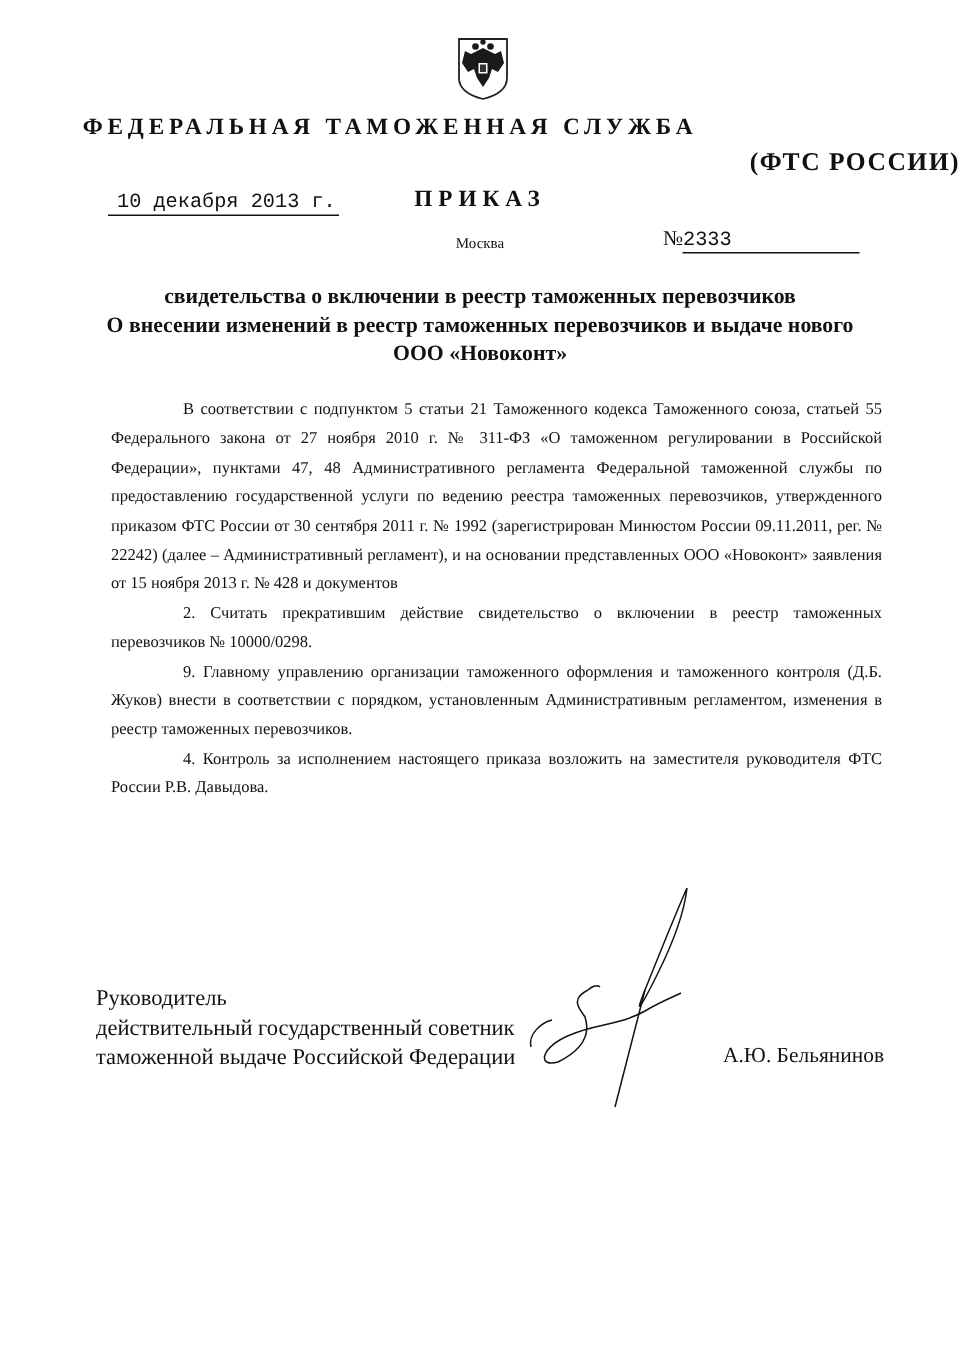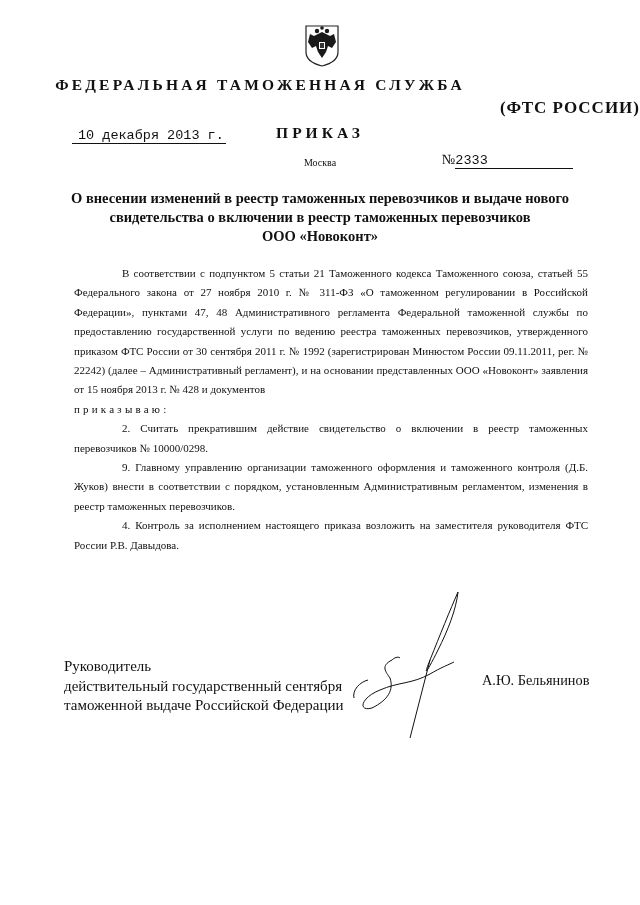--- a/index.html
+++ b/index.html
@@ -20,21 +20,21 @@
   .num-val { font-family: "Liberation Mono", "DejaVu Sans Mono", monospace; font-size: 13.5px;
              display: inline-block; width: 118px; border-bottom: 1px solid #111; }
   .city { left: 0; width: 640px; top: 157px; text-align: center; font-size: 10px; }
   .title { left: 70px; width: 500px; top: 189px; text-align: center; font-weight: bold;
            font-size: 14.5px; line-height: 19px; }
   .body { left: 74px; width: 514px; top: 264px; font-size: 11px; line-height: 19.4px; text-align: justify; }
   .body p { margin: 0; text-indent: 48px; text-align: justify; }
   .body p.noindent { text-indent: 0; }
   .spaced { letter-spacing: 3.2px; }
   .sig-block { left: 64px; top: 657px; font-size: 15px; line-height: 19.6px; }
-  .sig-name { left: 482px; top: 672px; font-size: 14.3px; }
+  .sig-name { left: 482px; top: 696px; font-size: 14.3px; }
   .signature { left: 350px; top: 590px; width: 130px; height: 160px; }
 </style>
 </head>
 <body>
 
 <div class="abs emblem">
   <svg width="44" height="46" viewBox="0 0 44 46">
     <path d="M6 4 L38 4 L38 30 Q38 40 22 44 Q6 40 6 30 Z" fill="none" stroke="#222" stroke-width="1.2"></path>
     <path d="M22 10 L14 14 L10 12 L8 20 L12 26 L16 24 L18 30 L22 36 L26 30 L28 24 L32 26 L36 20 L34 12 L30 14 Z" fill="#1a1a1a"></path>
     <circle cx="17" cy="9" r="2.2" fill="#1a1a1a"></circle>
@@ -49,36 +49,35 @@
 <div class="abs org-short">(ФТС РОССИИ)</div>
 <div class="abs doc-type">ПРИКАЗ</div>
 
 <div class="abs date">10 декабря 2013 г.</div>
 <div class="abs num-wrap">
   <span class="num-sign">№</span><span class="num-val">2333</span>
 </div>
 <div class="abs city">Москва</div>
 
 <div class="abs title">
+  <div>свидетельства о включении в реестр таможенных перевозчиков</div>
   <div>О внесении изменений в реестр таможенных перевозчиков и выдаче нового</div>
-  <div>свидетельства о включении в реестр таможенных перевозчиков</div>
   <div>ООО «Новоконт»</div>
 </div>
 
 <div class="abs body">
   <p>В соответствии с подпунктом 5 статьи 21 Таможенного кодекса Таможенного союза, статьей 55 Федерального закона от 27 ноября 2010 г. № 311-ФЗ «О таможенном регулировании в Российской Федерации», пунктами 47, 48 Административного регламента Федеральной таможенной службы по предоставлению государственной услуги по ведению реестра таможенных перевозчиков, утвержденного приказом ФТС России от 30 сентября 2011 г. № 1992 (зарегистрирован Минюстом России 09.11.2011, рег. № 22242) (далее – Административный регламент), и на основании представленных ООО «Новоконт» заявления от 15 ноября 2013 г. № 428 и документов</p>
-  <p class="noindent spaced">приказываю:</p>
   <p>2. Считать прекратившим действие свидетельство о включении в реестр таможенных перевозчиков № 10000/0298.</p>
   <p>9. Главному управлению организации таможенного оформления и таможенного контроля (Д.Б. Жуков) внести в соответствии с порядком, установленным Административным регламентом, изменения в реестр таможенных перевозчиков.</p>
   <p>4. Контроль за исполнением настоящего приказа возложить на заместителя руководителя ФТС России Р.В. Давыдова.</p>
 </div>
 
 <div class="abs sig-block">
   <div>Руководитель</div>
-  <div>действительный государственный сентября</div>
+  <div>действительный государственный советник</div>
   <div>таможенной выдаче Российской Федерации</div>
 </div>
 
 <div class="abs signature">
   <svg width="130" height="160" viewBox="0 0 130 160">
     <path d="M108 2 C100 20 90 45 80 70 C72 90 78 80 88 60 C98 40 106 20 108 2" fill="none" stroke="#111" stroke-width="1"></path>
     <path d="M80 70 L60 148" fill="none" stroke="#111" stroke-width="1"></path>
     <path d="M42 70 C30 76 36 82 40 88 C44 100 38 110 22 118 C8 122 10 108 30 100 C48 92 62 94 80 84 C90 78 100 74 104 72" fill="none" stroke="#111" stroke-width="1"></path>
     <path d="M42 70 C44 68 48 66 50 68" fill="none" stroke="#111" stroke-width="1"></path>
     <path d="M30 100 C20 96 10 92 14 84 C18 78 24 86 22 118" fill="none" stroke="#111" stroke-width="0.8" opacity="0"></path>

